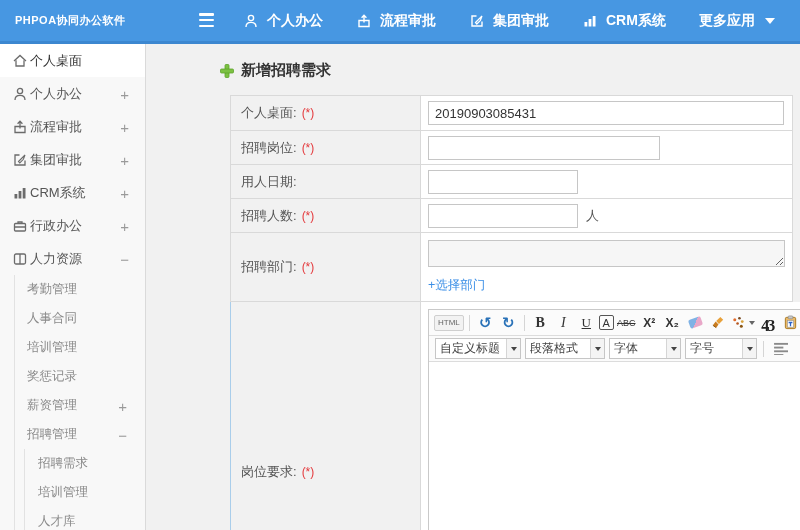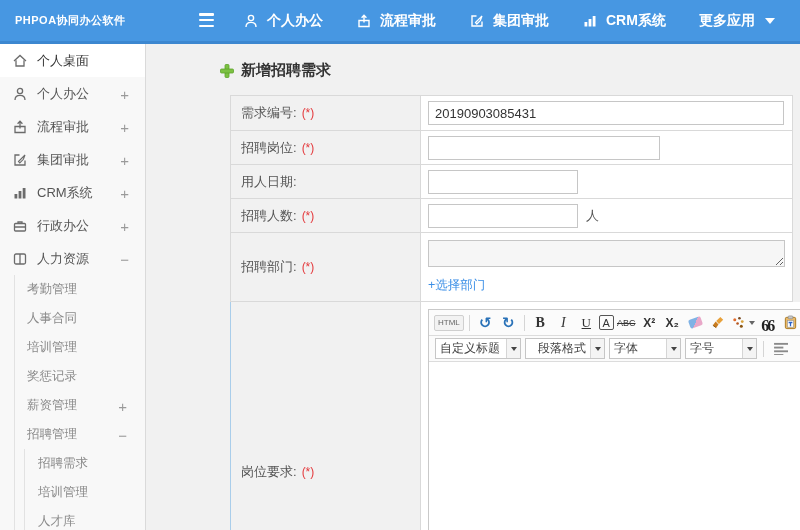--- a/index.html
+++ b/index.html
@@ -23,21 +23,21 @@
   .topnav { position:absolute; left:243px; top:0; height:41px; display:flex; align-items:center; gap:33px; }
   .topnav-item { display:flex; align-items:center; gap:8px; font-size:14px; font-weight:600; cursor:pointer; white-space:nowrap; }
   .caret-down { width:0; height:0; border-left:5px solid transparent; border-right:5px solid transparent;
     border-top:6px solid #fff; margin-left:2px; }
 
   
   .sidebar {
     position:absolute; left:0; top:44px; width:146px; height:486px;
     background:#f8f8f8; border-right:1px solid #dadada; overflow:hidden;
   }
-  .side-item { position:relative; height:33px; display:flex; align-items:center; gap:9px;
+  .side-item { position:relative; height:33px; display:flex; align-items:center; gap:2px;
     padding-left:12px; color:#555; cursor:pointer; font-size:13px; }
   .side-item.active { background:#fff; color:#333; }
   .side-item .toggle { position:absolute; right:16px; top:50%; transform:translateY(-50%);
     color:#9a9a9a; font-size:15px; font-weight:400; }
   .side-icon { width:16px; height:16px; color:#6b6b6b; flex:0 0 16px; }
   .sub1 { margin-left:14px; border-left:1px solid #e2e2e2; }
   .sub1 .side-item { height:29px; padding-left:12px; color:#8a8a8a; font-size:12.5px; }
   .sub1 .side-item .toggle { right:18px; }
   .sub2 { margin-left:9px; border-left:1px solid #e2e2e2; }
   .sub2 .side-item { padding-left:13px; }
@@ -86,21 +86,21 @@
   .btn-quote { font-family:"Liberation Serif","DejaVu Serif",serif; font-weight:bold; font-size:16px; letter-spacing:-2px; color:#222; padding-top:6px; }
   .mini-caret { width:0; height:0; border-left:3px solid transparent; border-right:3px solid transparent;
     border-top:4px solid #666; margin-left:3px; }
 
   .tb-select { display:inline-flex; align-items:center; height:21px; border:1px solid #c6c6c6;
     background:#fff; margin:0 2px; font-size:12px; color:#444; cursor:pointer; flex:0 0 auto; }
   .tb-select .sel-text { padding:0 4px; overflow:hidden; white-space:nowrap; }
   .tb-select .sel-arrow { width:14px; height:100%; border-left:1px solid #d5d5d5;
     display:flex; align-items:center; justify-content:center; background:#f4f4f4; }
   .sel-arrow i { width:0; height:0; border-left:3px solid transparent; border-right:3px solid transparent; border-top:4px solid #444; }
-  .w86{width:86px;} .w80{width:80px;text-align:right;} .w72{width:72px;}
+  .w86{width:86px;} .w80{width:80px;} .w72{width:72px;}
   .align-btn { margin:0 3px; }
   .editor-body { height:272px; background:#fff; }
 </style>
 </head>
 <body>
 
 <div class="topbar">
   <div class="logo">PHPOA协同办公软件</div>
   <div class="hamburger">
       <i></i>
@@ -268,21 +268,21 @@
           <rect x="0.5" y="5" width="13" height="4" rx="1" fill="#7cc142" stroke="#5ea32c" stroke-width="0.8"></rect>
         </svg>
     </span>
     <span class="title-text">新增招聘需求</span>
   </div>
 
   <div class="form-table">
 
     <div class="frow h35">
       <div class="fcell-label">
-        <span>需求编号:</span>
+        <span>个人桌面:</span>
         <span class="req">(*)</span>
       </div>
       <div class="fcell-value">
         <input class="fld w308" type="text" value="20190903085431" style="">
       </div>
     </div>
 
     <div class="frow h34">
       <div class="fcell-label">
         <span>招聘岗位:</span>
@@ -359,21 +359,21 @@
             <span class="tb-btn">
               <svg viewBox="0 0 16 16" width="15" height="15">
                   <circle cx="4" cy="5" r="1.6" fill="#e06a2b"></circle>
                   <circle cx="9" cy="3.5" r="1.4" fill="#7a4b22"></circle>
                   <circle cx="12" cy="7" r="1.5" fill="#d8a23a"></circle>
                   <circle cx="7" cy="9" r="1.4" fill="#b5551f"></circle>
                   <circle cx="11" cy="12" r="1.6" fill="#8a5512"></circle>
                 </svg>
               <span class="mini-caret"></span>
             </span>
-            <span class="tb-btn btn-quote">66</span>
+            <span class="tb-btn btn-quote">43</span>
             <span class="tb-btn">
               <svg viewBox="0 0 16 16" width="15" height="15">
                   <rect x="2.5" y="2.5" width="11" height="12" rx="1.5" fill="#e9b96a" stroke="#a9781f" stroke-width="1"></rect>
                   <rect x="5.5" y="1" width="5" height="3" rx="1" fill="#c9c9c9" stroke="#8f8f8f" stroke-width="0.8"></rect>
                   <rect x="4.8" y="6" width="6.4" height="7" fill="#fff" stroke="#9a9a9a" stroke-width="0.7"></rect>
                   <path d="M6 8h4M8 8v4" stroke="#2a62c8" stroke-width="1.4" fill="none"></path>
                 </svg>
             </span>
 
           </div>

